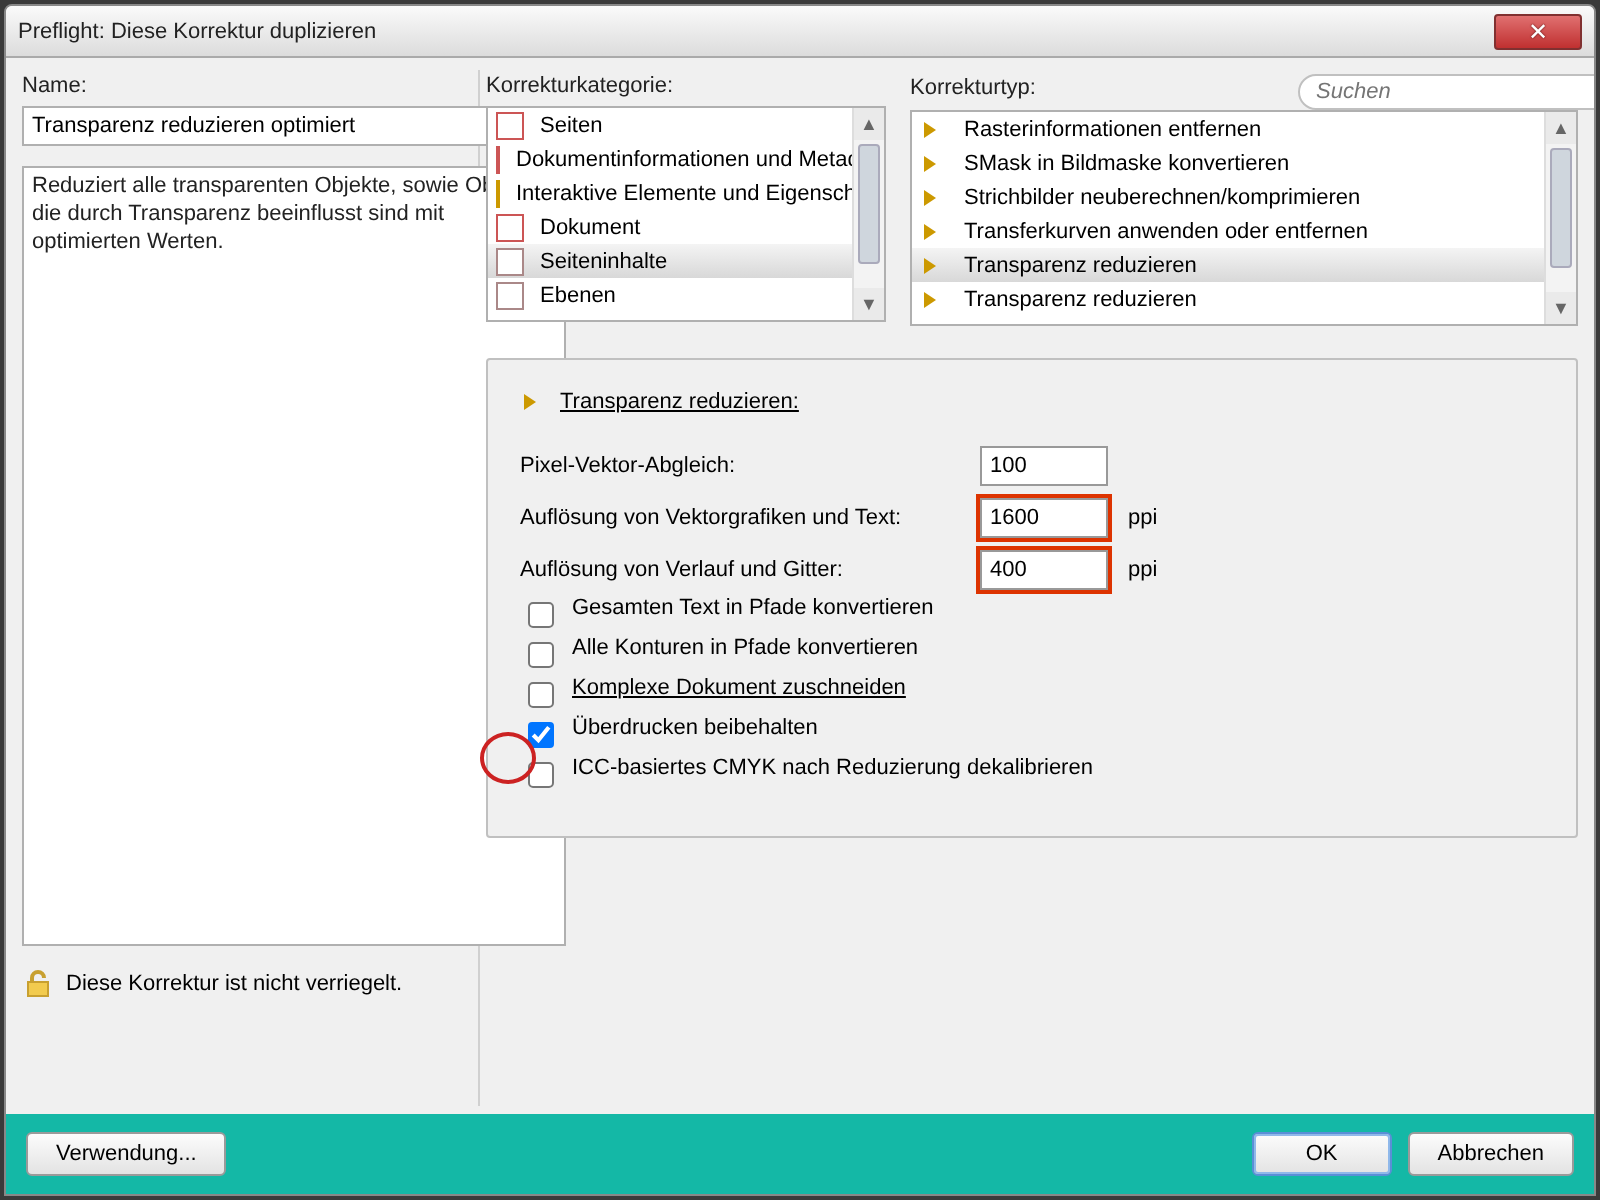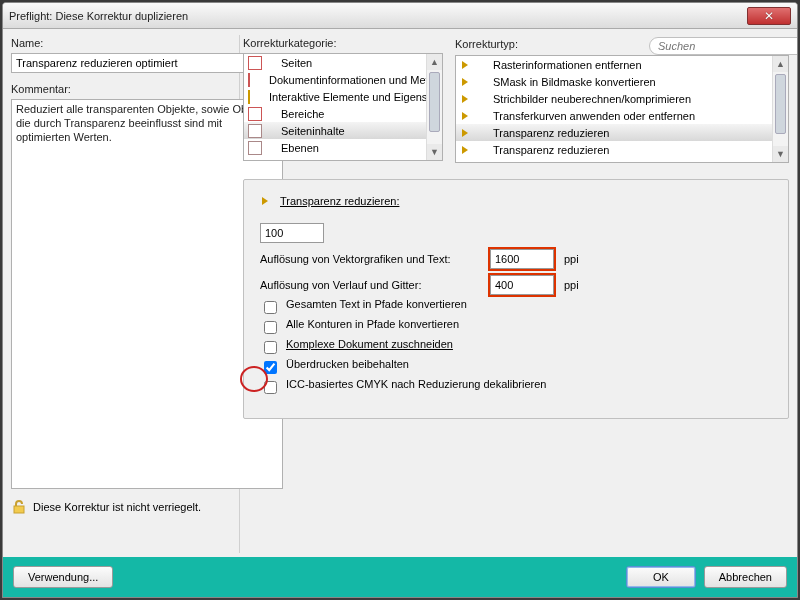--- a/index.html
+++ b/index.html
@@ -19,21 +19,21 @@
   .lock-icon svg { display:block; }
   .rightarea { position: absolute; left: 240px; right: 8px; top: 8px; bottom: 44px; }
   .toprow { display: flex; gap: 12px; }
   .groupcol { flex: 1; }
   .listbox { height: 108px; border: 1px solid #b0b0b0; background: #fff; overflow: hidden; position: relative; }
   .listbox .inner { position:absolute; inset:0 16px 0 0; overflow:hidden; }
   .scrollbar { position:absolute; right:0; top:0; bottom:0; width:16px; background:#f3f3f3; border-left:1px solid #ddd; }
   .scrollbar .arrow { position:absolute; left:0; right:0; height:16px; background:#eaeaea; text-align:center; font-size:9px; line-height:16px; color:#666;}
   .scrollbar .arrow.top{top:0}.scrollbar .arrow.bot{bottom:0}
   .scrollbar .thumb { position:absolute; left:2px; right:2px; top:18px; height:60px; background:#cfd6dd; border:1px solid #aab; border-radius:2px;}
-  .litem { height: 17px; display: flex; align-items: center; padding: 0 4px; gap: 19px; white-space: nowrap; }
+  .litem { height: 17px; display: flex; align-items: center; padding: 0 4px; gap: 8px; white-space: nowrap; }
   .litem.sel { background: linear-gradient(#f4f4f4,#d8d8d8); }
   .ic { width: 14px; height: 14px; border: 1px solid #888; background: #fff; display:inline-block; position:relative; }
   .ic.pdf { border-color:#c55; }
   .ic.pg { border-color:#a88; }
   .ic.int { border-color:#c90; background:#ffe; }
   .ic.arrow { border:none; background:transparent; }
   .ic.arrow::before{content:"";position:absolute;left:2px;top:3px;border-left:6px solid #c90;border-top:4px solid transparent;border-bottom:4px solid transparent;}
   .search { display:flex; align-items:center; gap:4px; }
   .search input { flex:1; height:18px; border:1px solid #c0c0c0; border-radius:9px; padding:0 8px; color:#888; font-style:italic; }
   .paramsbox { margin-top: 16px; border: 1px solid #c0c0c0; border-radius:2px; padding: 14px 16px 20px 16px; background:#f0f0f0; }
@@ -62,21 +62,20 @@
     <div class="closebtn">✕</div>
   </div>
 
   <div class="body">
     <div class="vline"></div>
 
     <div class="leftcol">
       <div class="label">Name:</div>
       <input class="textinput" value="Transparenz reduzieren optimiert" style="">
       <div style="height:10px"></div>
-      <div class="label">Kommentar:</div>
       <textarea class="textarea" style="">Reduziert alle transparenten Objekte, sowie Objekte, die durch Transparenz beeinflusst sind mit optimierten Werten.</textarea>
       <div class="lock-row">
         <span class="lock-icon">
           <svg width="16" height="16">
                 <path d="M5 7 V5 a3 3 0 0 1 6 0" fill="none" stroke="#c8a030" stroke-width="2"></path>
                 <rect x="3" y="7" width="10" height="7" fill="#f2cb4e" stroke="#c8a030"></rect>
               </svg>
         </span>
         <span>Diese Korrektur ist nicht verriegelt.</span>
       </div>
@@ -96,21 +95,21 @@
               <div class="litem">
                     <span class="ic pdf"></span>
                     <span>Dokumentinformationen und Metadaten</span>
                   </div>
               <div class="litem">
                     <span class="ic int"></span>
                     <span>Interaktive Elemente und Eigenschaften</span>
                   </div>
               <div class="litem">
                     <span class="ic pdf"></span>
-                    <span>Bereiche</span>
+                    <span>Dokument</span>
                   </div>
               <div class="litem sel">
                     <span class="ic pg"></span>
                     <span>Seiteninhalte</span>
                   </div>
               <div class="litem">
                     <span class="ic pg"></span>
                     <span>Ebenen</span>
                   </div>
             </div>
@@ -165,20 +164,21 @@
           </div>
         </div>
       </div>
 
       <div class="paramsbox" style="position:relative;">
         <div class="phead">
           <span class="ic arrow"></span>
           <span>Transparenz reduzieren:</span>
         </div>
         <div class="prow">
+          <span class="plabel">Pixel-Vektor-Abgleich:</span>
           <input class="pval" value="100" style="">
         </div>
         <div class="prow">
           <span class="plabel">Auflösung von Vektorgrafiken und Text:</span>
           <input class="pval redbox" value="1600" style="">
           <span class="punit">ppi</span>
         </div>
         <div class="prow">
           <span class="plabel">Auflösung von Verlauf und Gitter:</span>
           <input class="pval redbox" value="400" style="">

